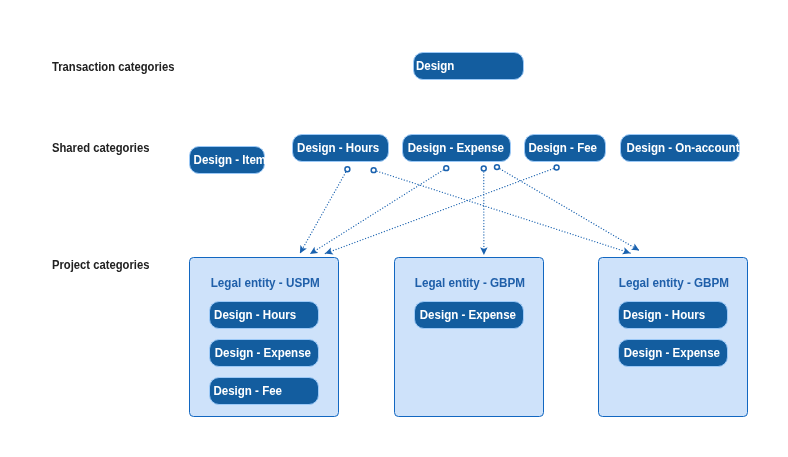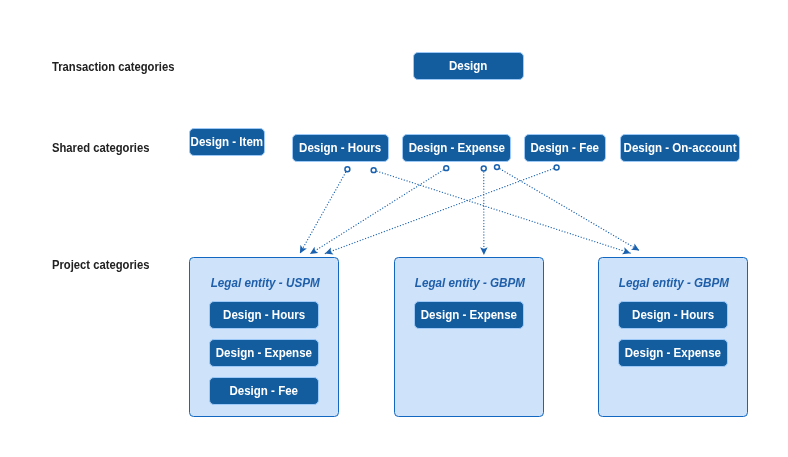--- a/index.html
+++ b/index.html
@@ -1,43 +1,43 @@
 <!DOCTYPE html>
 <html><head>
 <meta charset="utf-8">
 <style>
   html,body{margin:0;padding:0;}
   body{width:788px;height:457px;background:#ffffff;font-family:"Liberation Sans",sans-serif;overflow:hidden;position:relative;}
   .stage{position:absolute;left:0;top:0;width:788px;height:457px;}
   .row-label{position:absolute;font-size:13.3px;font-weight:700;color:#212121;white-space:nowrap;
              transform:scaleX(0.845);transform-origin:left top;}
-  .node{position:absolute;background:#135D9F;border:1.3px solid #9CC9F7;border-radius:5px;
-        display:flex;align-items:center;justify-content:center;box-sizing:border-box;}
+  .node{position:absolute;background:#135D9F;border:1.3px solid #9CC9F7;border-radius:10px;
+        display:flex;align-items:center;justify-content:flex-start;box-sizing:border-box;}
   .node span{color:#ffffff;font-size:12.7px;font-weight:700;white-space:nowrap;
         transform:scaleX(0.91);display:inline-block;}
   .group{position:absolute;background:#CEE2FA;border:1.5px solid #1267C1;border-radius:4.5px;box-sizing:border-box;}
-  .group-title{position:absolute;text-align:center;font-style:italic;}
+  .group-title{position:absolute;text-align:center;}
   .group-title span{font-size:12.7px;font-weight:700;color:#1F5FA9;white-space:nowrap;
         transform:scaleX(0.92);display:inline-block;}
   svg.links{position:absolute;left:0;top:0;width:788px;height:457px;overflow:visible;}
 </style>
 </head>
 <body>
 
 <div class="stage">
 
   <div class="row-label" style="left:52px;top:59px">Transaction categories</div>
   <div class="row-label" style="left:52px;top:140px">Shared categories</div>
   <div class="row-label" style="left:52px;top:257px">Project categories</div>
 
   <div class="node" style="left:412.8px;top:51.6px;width:111.2px;height:28px">
       <span>Design</span>
     </div>
 
-  <div class="node" style="left:189px;top:128px;width:76px;height:27.5px">
+  <div class="node" style="left:189px;top:146px;width:76px;height:27.5px">
       <span>Design - Item</span>
     </div>
   <div class="node" style="left:292px;top:134px;width:97px;height:27.5px">
       <span>Design - Hours</span>
     </div>
   <div class="node" style="left:402px;top:134px;width:109px;height:27.5px">
       <span>Design - Expense</span>
     </div>
   <div class="node" style="left:524px;top:134px;width:82px;height:27.5px">
       <span>Design - Fee</span>

